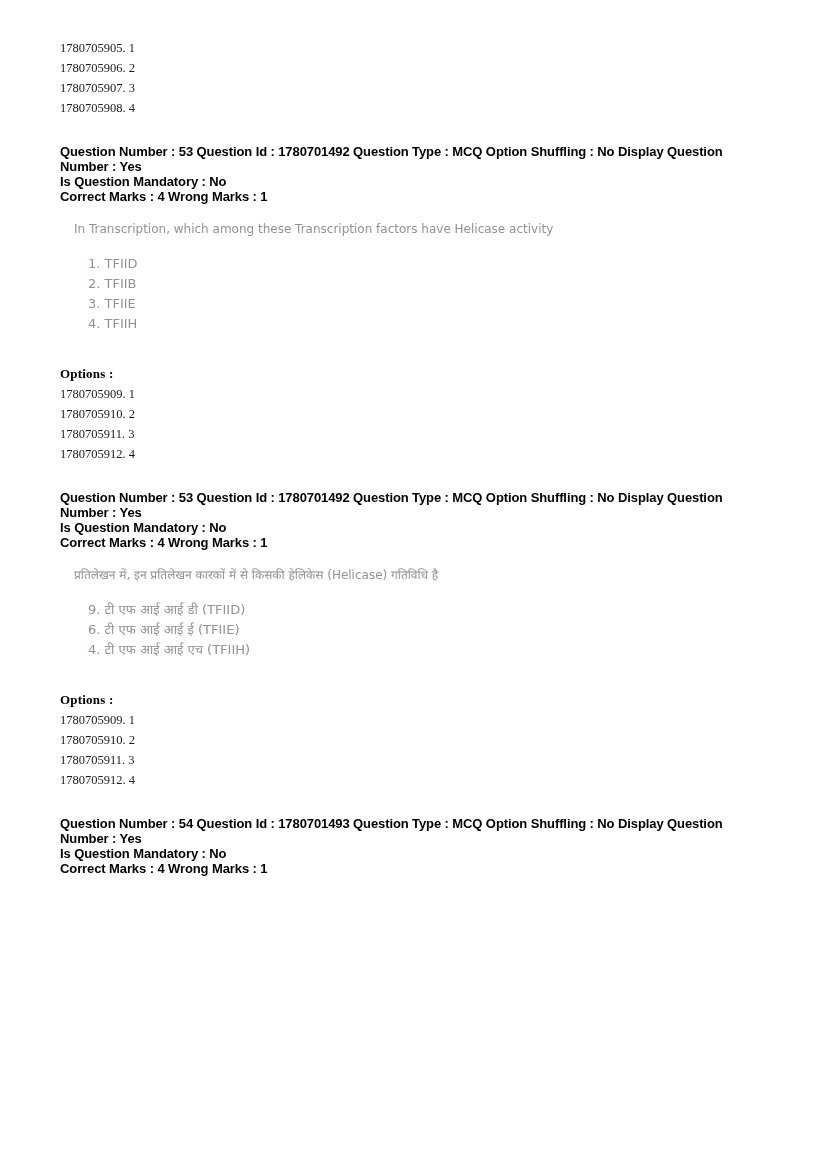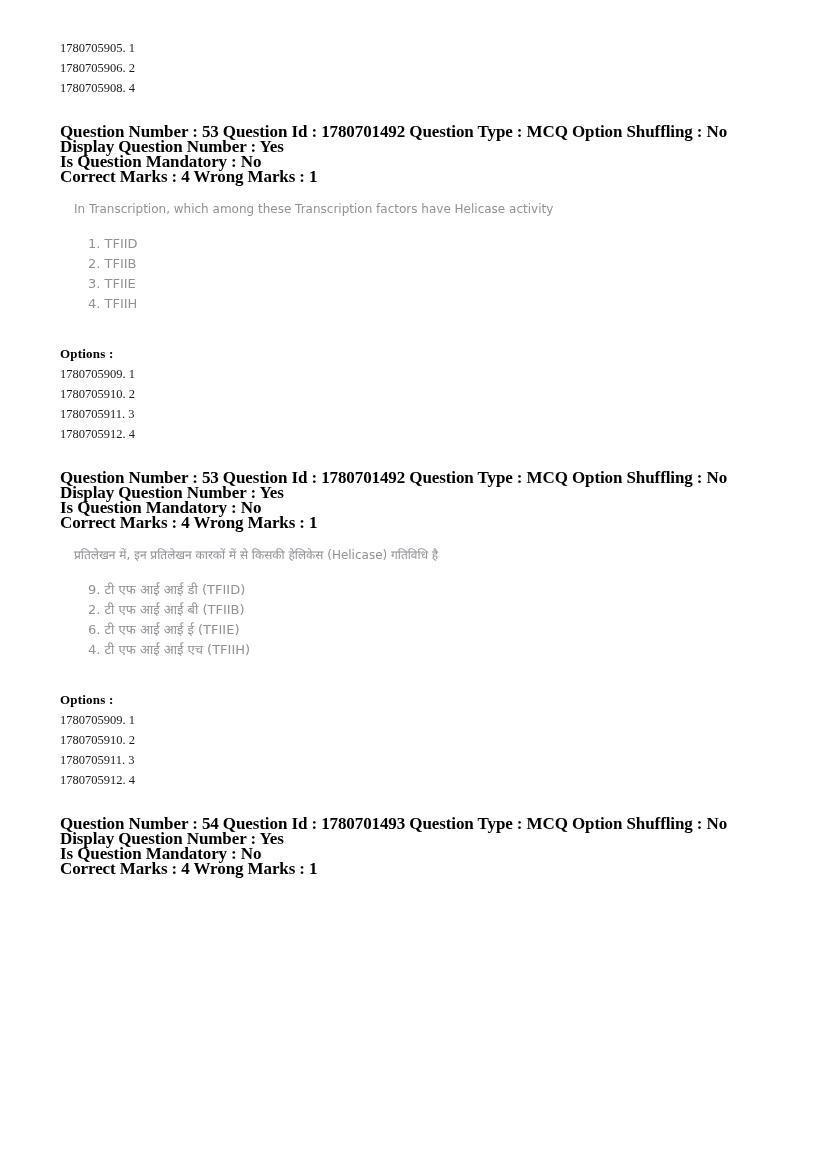--- a/index.html
+++ b/index.html
@@ -25,23 +25,23 @@
   .opt-list {
     font-family: "Liberation Serif", serif;
     font-size: 12.5px;
     line-height: 20px;
     color: #1a1a1a;
   }
   .opt-list div {
     white-space: pre;
   }
   .meta-block {
-    font-family: Liberation Serif, serif;
+    font-family: Liberation Sans, sans-serif;
     font-weight: bold;
-    font-size: 17px;
+    font-size: 13px;
     line-height: 15px;
     color: #000000;
     letter-spacing: -0.1px;
   }
   .meta-block .line {
     display: block;
   }
   .qbox {
     margin-top: 16px;
     margin-bottom: 8px;
@@ -80,20 +80,21 @@
   }
 </style>
 </head>
 <body>
 
 <div class="page">
 
   <div class="opt-list">
     <div>1780705905. 1</div>
     <div>1780705906. 2</div>
+    <div>1780705907. 3</div>
     <div>1780705908. 4</div>
   </div>
 
   <div class="spacer-lg"></div>
 
   <div class="meta-block">
     <span class="line">Question Number : 53 Question Id : 1780701492 Question Type : MCQ Option Shuffling : No Display Question Number : Yes</span>
     <span class="line">Is Question Mandatory : No</span>
     <span class="line">Correct Marks : 4 Wrong Marks : 1</span>
   </div>
@@ -123,21 +124,20 @@
   <div class="meta-block">
     <span class="line">Question Number : 53 Question Id : 1780701492 Question Type : MCQ Option Shuffling : No Display Question Number : Yes</span>
     <span class="line">Is Question Mandatory : No</span>
     <span class="line">Correct Marks : 4 Wrong Marks : 1</span>
   </div>
 
   <div class="qbox">
     <div class="qtext hindi">प्रतिलेखन में, इन प्रतिलेखन कारकों में से किसकी हेलिकेस (Helicase) गतिविधि है</div>
     <div class="qopts hindi">
       <div>9. टी एफ आई आई डी (TFIID)</div>
-      <div>2. टी एफ आई आई बी (TFIIB)</div>
       <div>6. टी एफ आई आई ई (TFIIE)</div>
       <div>4. टी एफ आई आई एच (TFIIH)</div>
     </div>
   </div>
 
   <div class="spacer-sm"></div>
 
   <div class="options-label">Options :</div>
   <div class="opt-list">
     <div>1780705909. 1</div>

